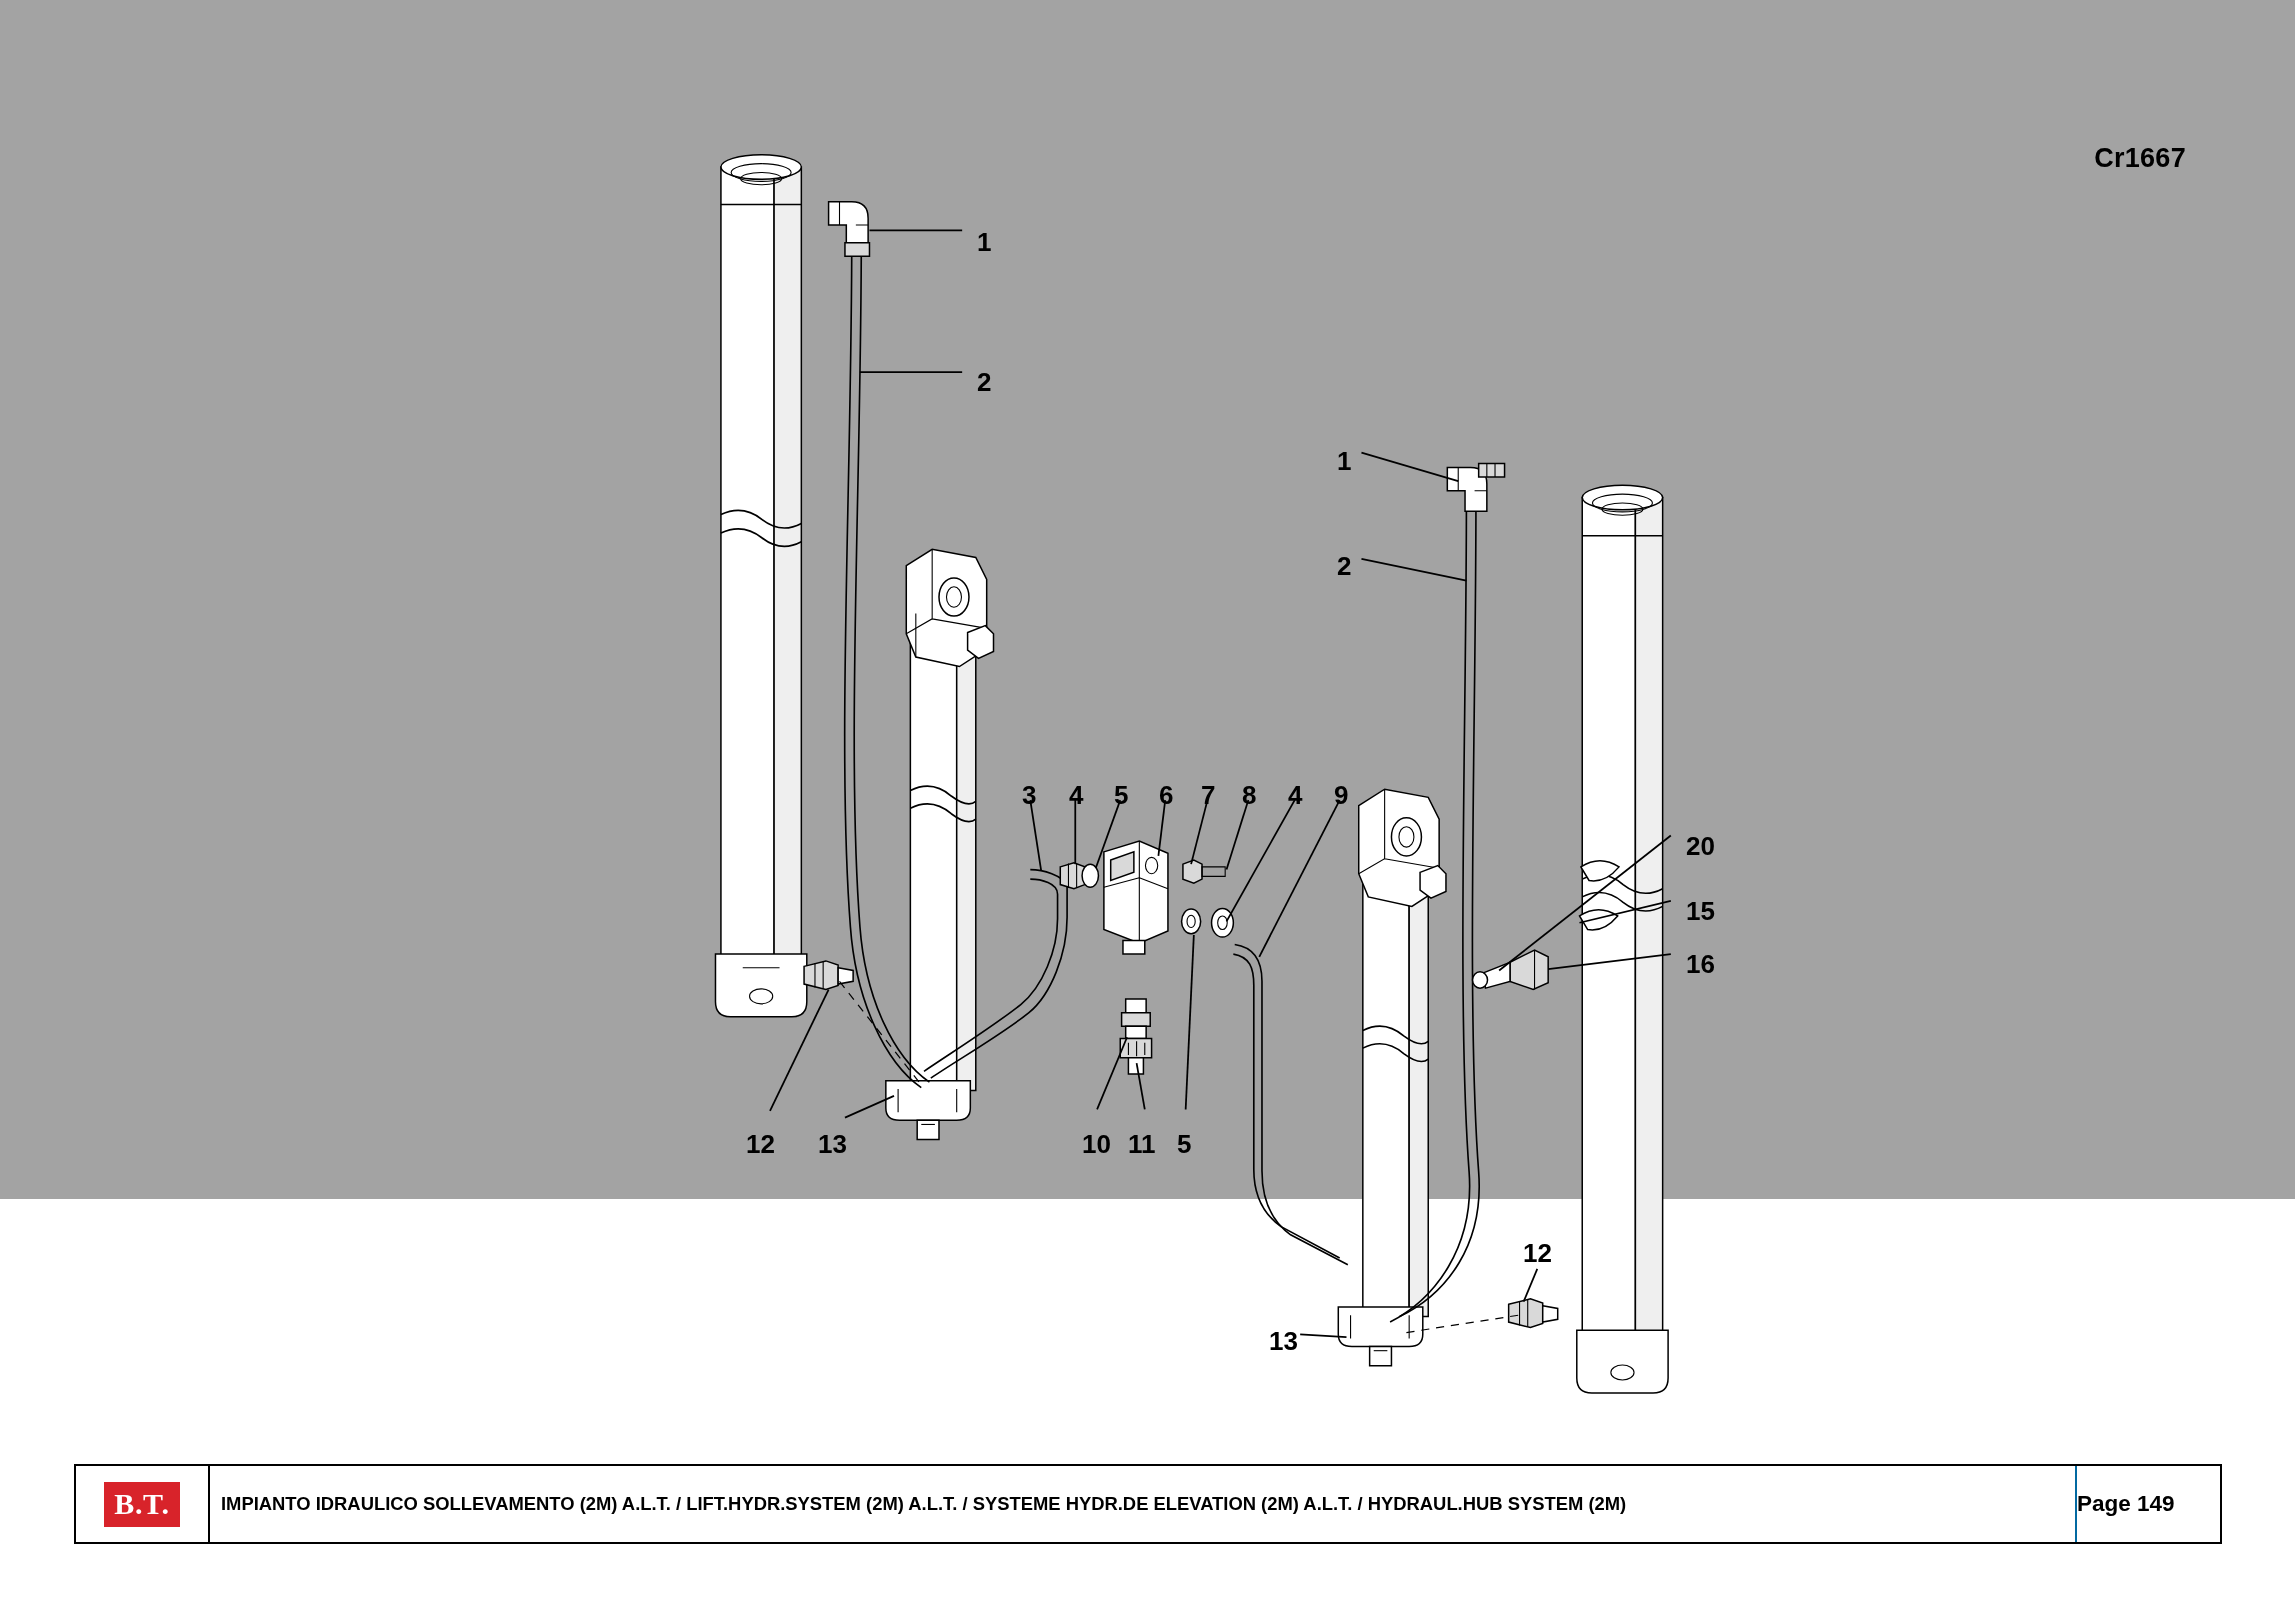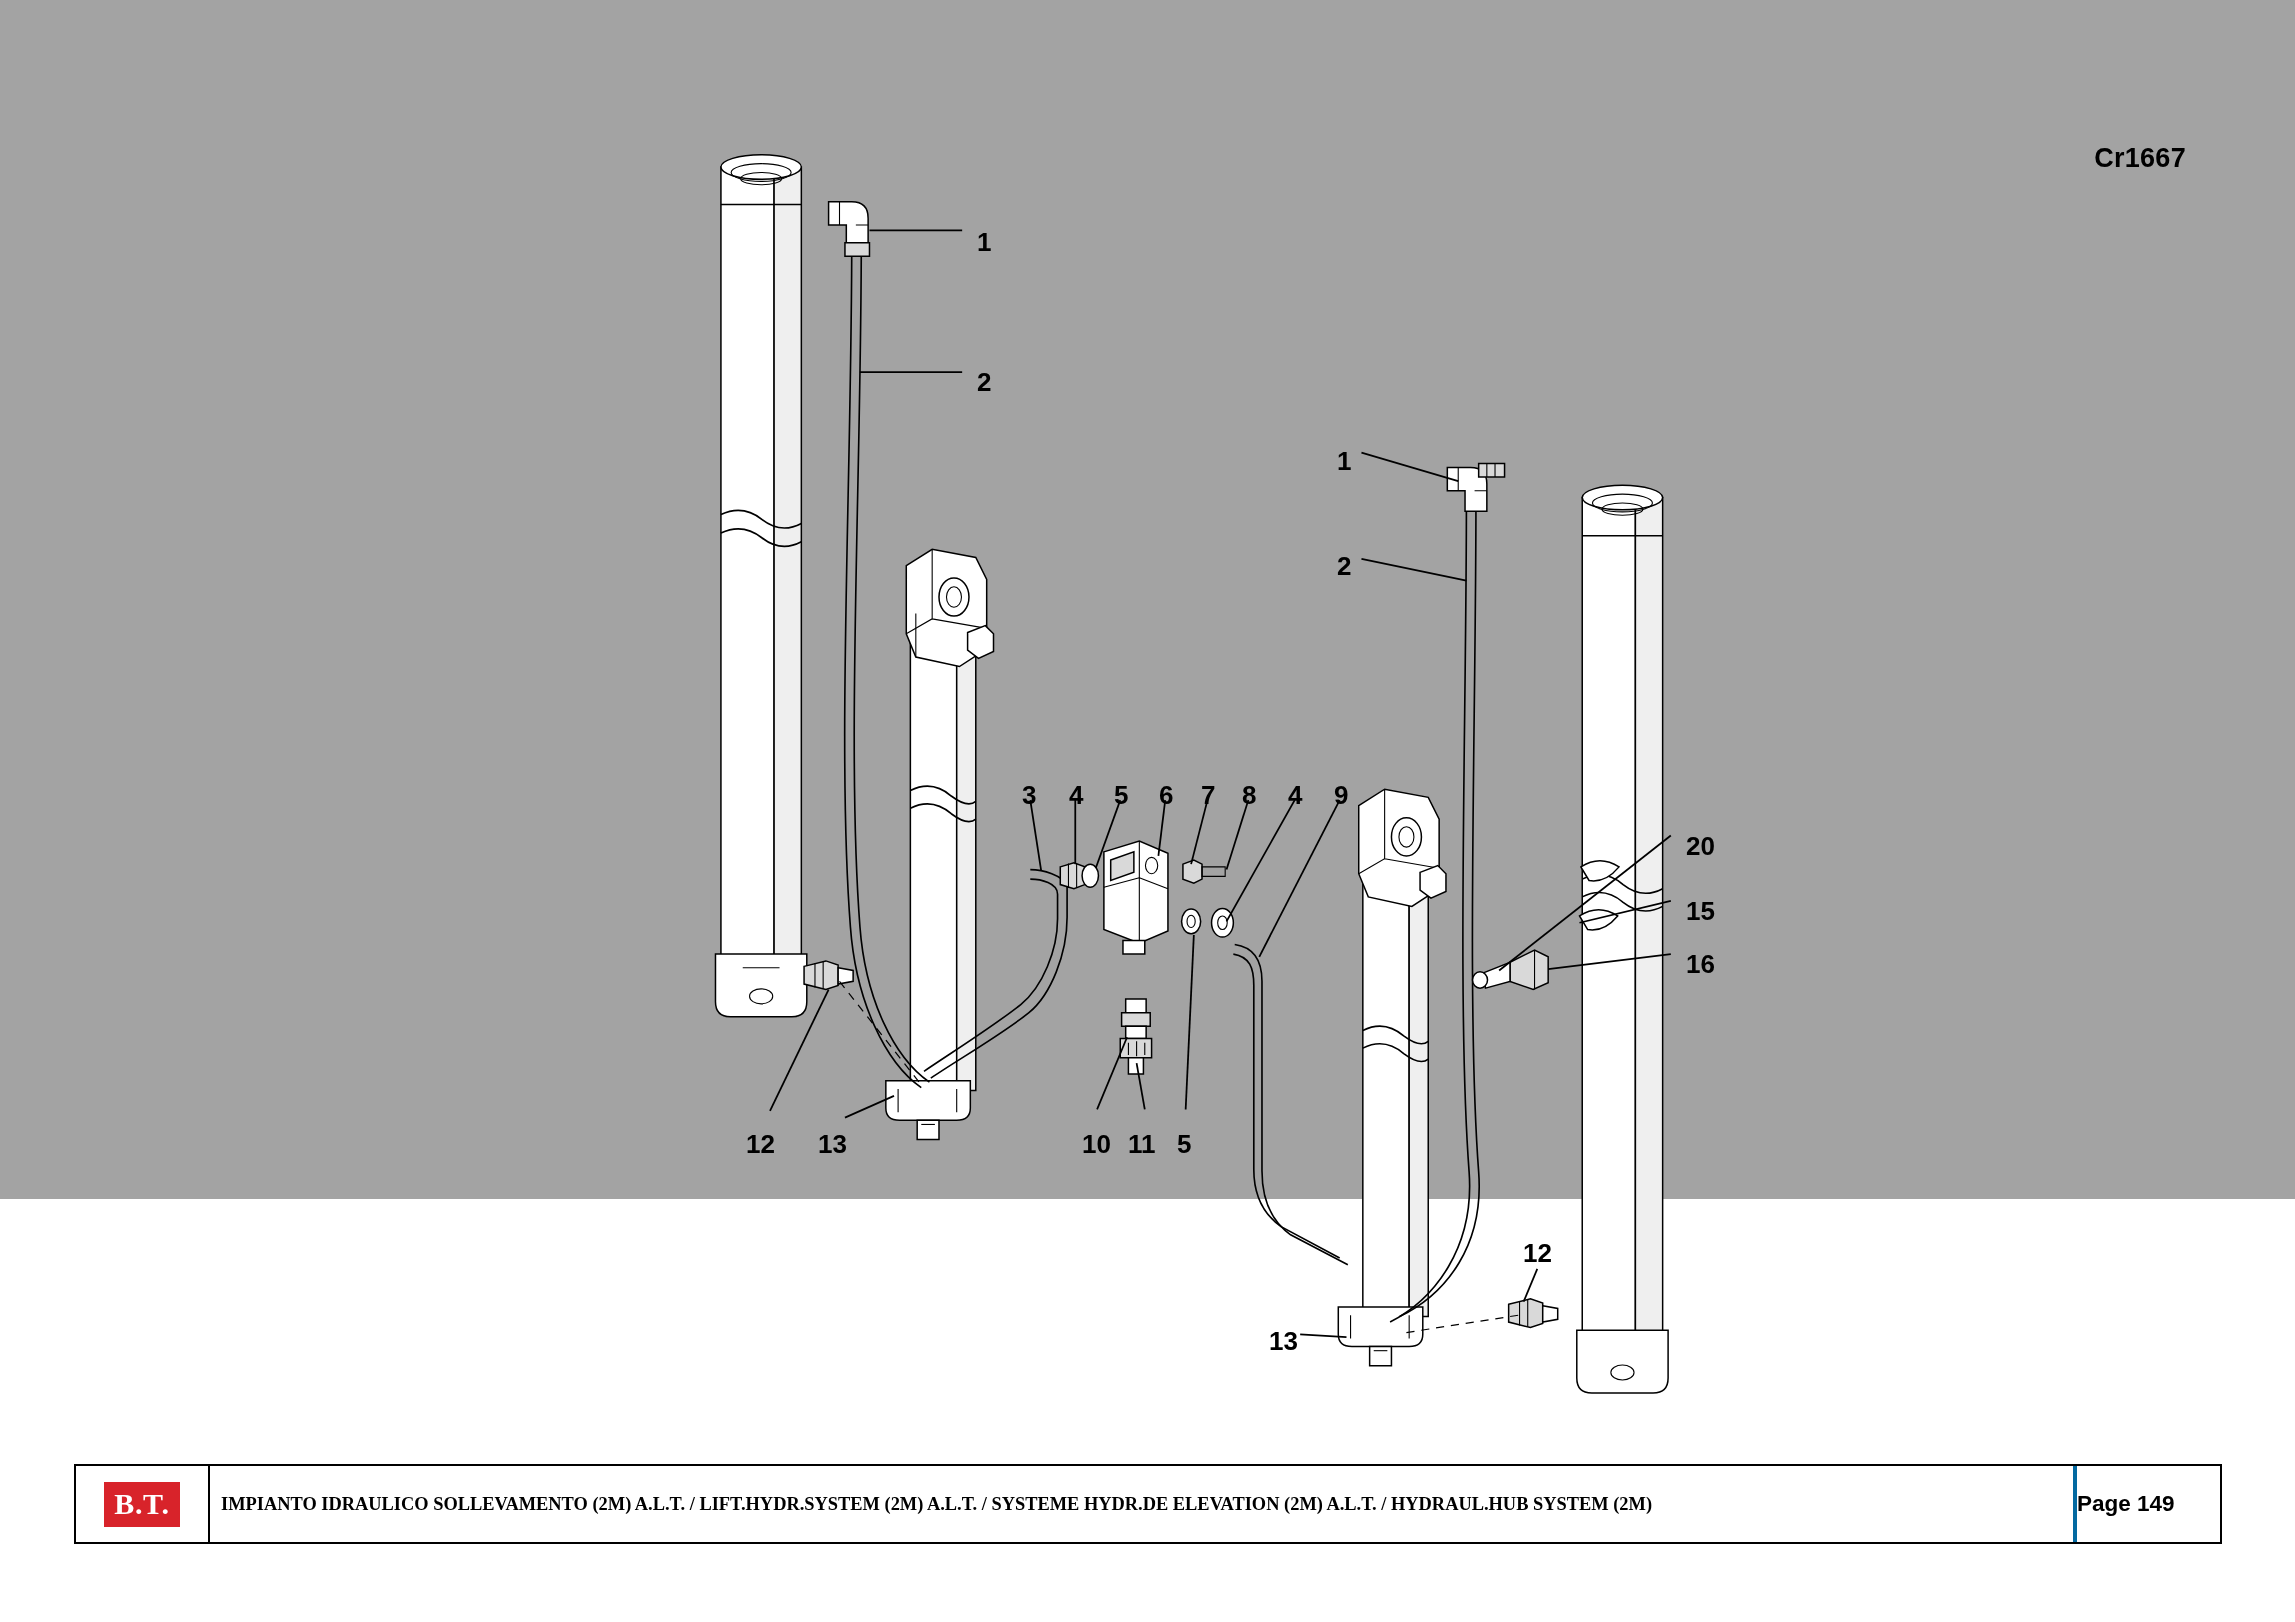--- a/index.html
+++ b/index.html
@@ -73,26 +73,25 @@
   #logo-mark .logo-text {
     color: #ffffff;
     font-size: 30px;
     font-weight: bold;
     font-family: "Liberation Serif", serif;
     letter-spacing: 0.7px;
     line-height: 1;
   }
   #caption-cell {
     flex: 1 1 auto;
-    border-right: 4px solid #0369a1;
+    border-right: 2px solid #0369a1;
     display: flex;
     align-items: center;
     padding: 11px 11px;
     box-sizing: border-box;
-    font-family: Liberation Serif, serif;
   }
   #caption-text {
     font-size: 18.4px;
     font-weight: bold;
     line-height: 1.22;
     color: #000;
   }
   #page-cell {
     width: 143px;
     display: flex;

